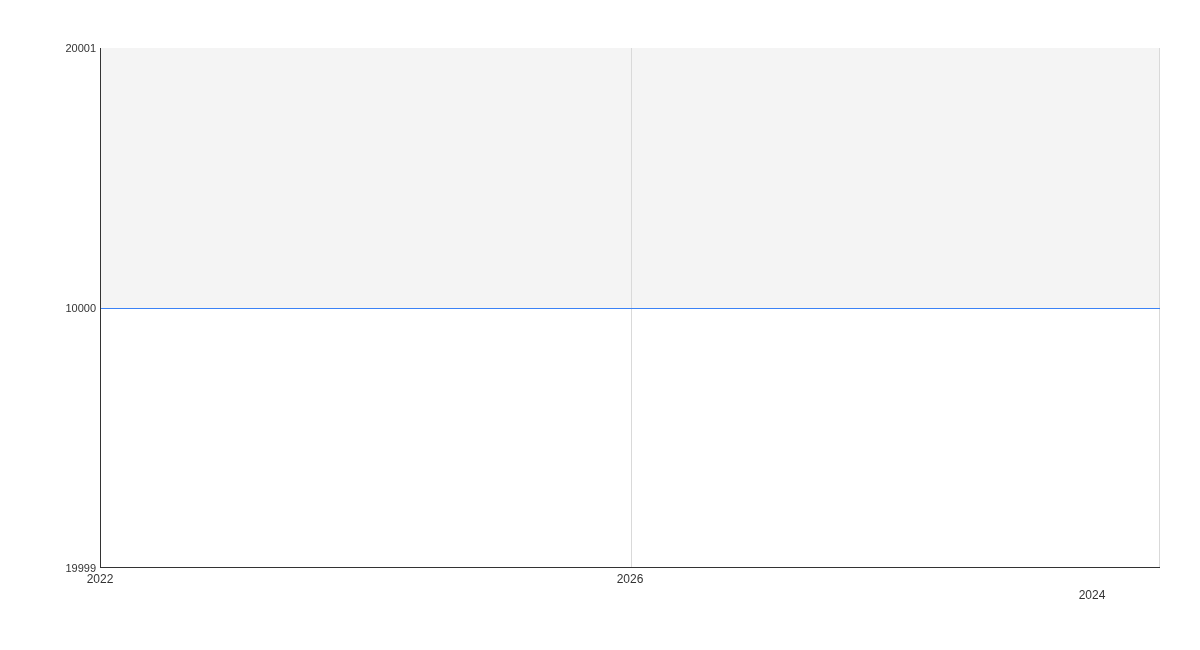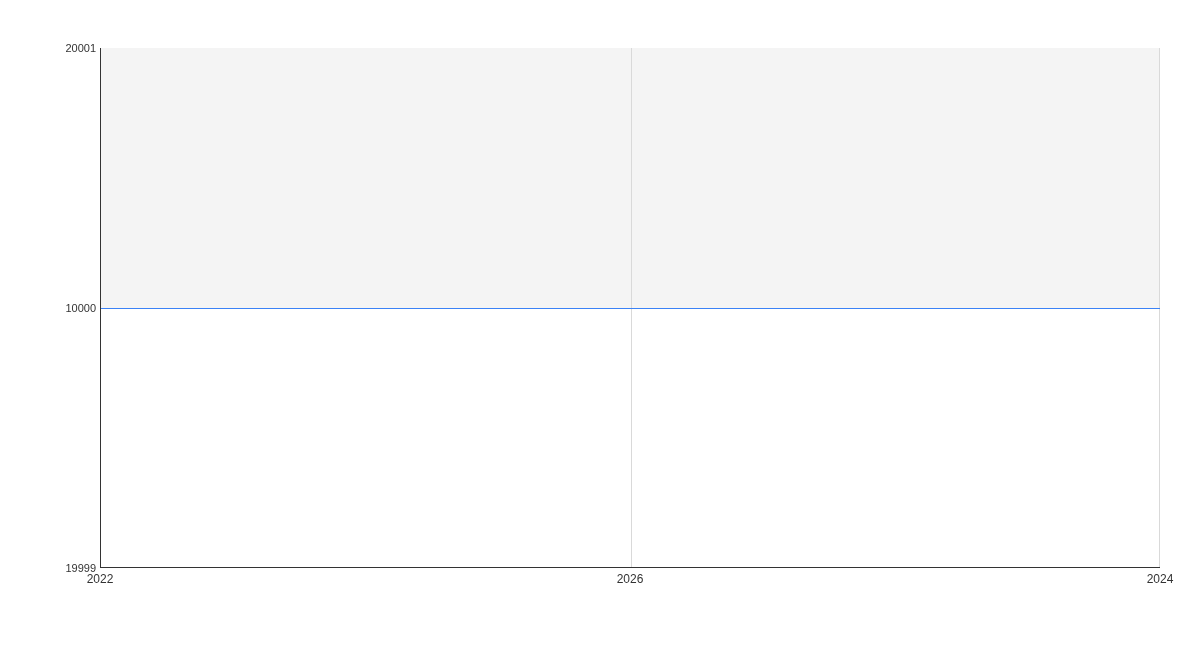--- a/index.html
+++ b/index.html
@@ -94,15 +94,15 @@
     <div class="vgrid" style="left:calc(100% - 1px);"></div>
     <div class="data-line" style="top:50%;"></div>
   </div>
 
   <div class="ytick" style="top:48px;">20001</div>
   <div class="ytick" style="top:308px;">10000</div>
   <div class="ytick" style="top:568px;text-align:right;">19999</div>
 
   <div class="xtick" style="left:100px;">2022</div>
   <div class="xtick" style="left:630px;">2026</div>
-  <div class="xtick" style="left:1160px;">2024</div>
+  <div class="xtick" style="left:1092px;margin-top:16px;">2024</div>
 
 </div>
 
 </body></html>

